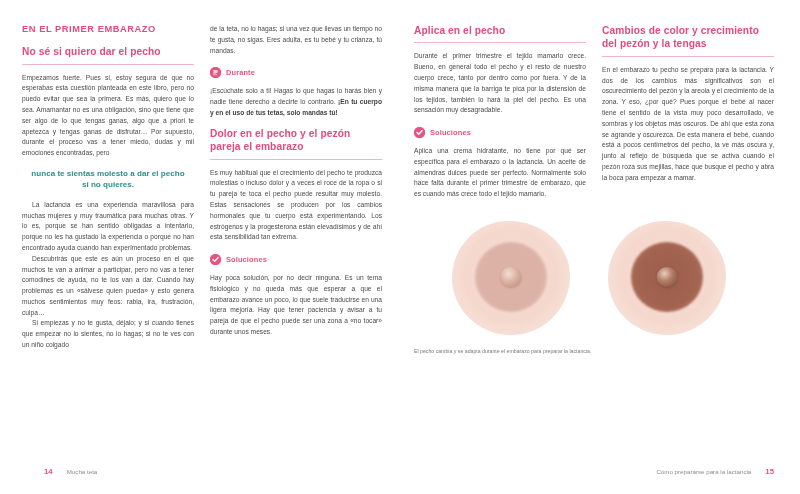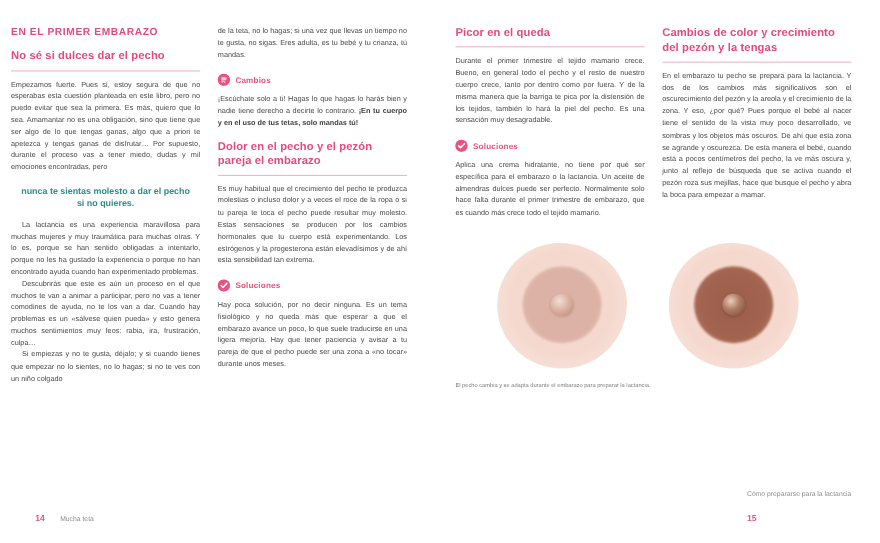--- a/index.html
+++ b/index.html
@@ -13,21 +13,21 @@
   .spread{
     position:absolute;inset:0;
     display:flex;
     background:#ffffff;
   }
   .page{
     position:relative;
     height:494px;
     box-sizing:border-box;
   }
-  .page-left{width:400px;padding:24px 14px 0 10px;}
+  .page-left{width:400px;padding:24px 14px 0 22px;}
   .page-right{width:400px;padding:24px 26px 0 14px;}
 
   .cols{display:flex;gap:16px;}
   .col{width:172px;}
   .col-r{width:172px;}
 
   
   .eyebrow{
     font-size:9.3px;
     font-weight:bold;
@@ -158,43 +158,43 @@
 
   
   .footer{
     position:absolute;
     bottom:18px;
     display:flex;
     align-items:baseline;
     gap:14px;
     font-size:6.4px;
   }
-  .footer-left{left:32px;}
-  .footer-right{right:26px;flex-direction:column;}
+  .footer-left{left:44px;}
+  .footer-right{right:26px;}
   .folio{
     font-size:7.8px;
     font-weight:bold;
     color:#e8537f;
   }
   .runhead{
     color:#8c8c8c;
     font-size:6.2px;
   }
 </style>
 </head>
 <body>
 
 <div class="spread">
 
   <div class="page page-left">
     <div class="cols">
 
       <div class="col">
         <div class="eyebrow">EN EL PRIMER EMBARAZO</div>
-        <div class="h-section">No sé si dulces dar el pecho</div>
+        <div class="h-section">No sé si quiero dar el pecho</div>
         <div class="rule"></div>
 
         <p class="body">Empezamos fuerte. Pues sí, estoy segura de que no esperabas esta cuestión planteada en este libro, pero no puedo evitar que sea la primera. Es más, quiero que lo sea. Amamantar no es una obligación, sino que tiene que ser algo de lo que tengas ganas, algo que a priori te apetezca y tengas ganas de disfrutar… Por supuesto, durante el proceso vas a tener miedo, dudas y mil emociones encontradas, pero</p>
 
         <div class="pullquote">nunca te sientas molesto a dar el pecho si no quieres.</div>
 
         <p class="body" style="text-indent:10px;">La lactancia es una experiencia maravillosa para muchas mujeres y muy traumática para muchas otras. Y lo es, porque se han sentido obligadas a intentarlo, porque no les ha gustado la experiencia o porque no han encontrado ayuda cuando han experimentado problemas.</p>
         <p class="body">Descubrirás que este es aún un proceso en el que muchos te van a animar a participar, pero no vas a tener comodines de ayuda, no te los van a dar. Cuando hay problemas es un «sálvese quien pueda» y esto genera muchos sentimientos muy feos: rabia, ira, frustración, culpa…</p>
         <p class="body">Si empiezas y no te gusta, déjalo; y si cuando tienes que empezar no lo sientes, no lo hagas; si no te ves con un niño colgado</p>
       </div>
@@ -204,21 +204,21 @@
 
         <div class="callout">
           <span class="badge">
             <svg width="11" height="11" viewBox="0 0 11 11" aria-hidden="true">
               <circle cx="5.5" cy="5.5" r="5.5" fill="#e8537f"></circle>
               <path d="M3.3 3.1 h3.2 a1.5 1.5 0 0 1 0 3 h-3.2 z" fill="#f7c6d4"></path>
               <path d="M3.3 6.2 h1.5 v2.1 h-1.5 z" fill="#f7c6d4"></path>
               <path d="M5.6 6.3 l1.9 2.0 h-1.5 l-1.3 -1.5 z" fill="#f7c6d4"></path>
             </svg>
           </span>
-          <span class="callout-label">Cambios</span>
+          <span class="callout-label">Durante</span>
         </div>
 
         <p class="body"><span>¡Escúchate solo a ti! Hagas lo que hagas lo harás bien y nadie tiene derecho a decirte lo contrario. </span><span class="strongpink">¡En tu cuerpo y en el uso de tus tetas, solo mandas tú!</span></p>
 
         <div class="gap"></div>
 
         <div class="h-section">Dolor en el pecho y el pezón pareja el embarazo</div>
         <div class="rule"></div>
 
         <p class="body">Es muy habitual que el crecimiento del pecho te produzca molestias o incluso dolor y a veces el roce de la ropa o si tu pareja te toca el pecho puede resultar muy molesto. Estas sensaciones se producen por los cambios hormonales que tu cuerpo está experimentando. Los estrógenos y la progesterona están elevadísimos y de ahí esta sensibilidad tan extrema.</p>
@@ -240,21 +240,21 @@
     <div class="footer footer-left">
       <span class="folio">14</span>
       <span class="runhead">Mucha teta</span>
     </div>
   </div>
 
   <div class="page page-right">
     <div class="cols">
 
       <div class="col-r">
-        <div class="h-section">Picor en el queda</div>
+        <div class="h-section">Aplica en el pecho</div>
         <div class="rule"></div>
 
         <p class="body">Durante el primer trimestre el tejido mamario crece. Bueno, en general todo el pecho y el resto de nuestro cuerpo crece, tanto por dentro como por fuera. Y de la misma manera que la barriga te pica por la distensión de los tejidos, también lo hará la piel del pecho. Es una sensación muy desagradable.</p>
 
         <div class="callout">
           <span class="badge">
             <svg width="11" height="11" viewBox="0 0 11 11" aria-hidden="true">
               <circle cx="5.5" cy="5.5" r="5.5" fill="#e8537f"></circle>
               <path d="M3.0 5.6 L4.7 7.3 L8.2 3.6" stroke="#ffffff" stroke-width="1.4" fill="none" stroke-linecap="round" stroke-linejoin="round"></path>
             </svg>

